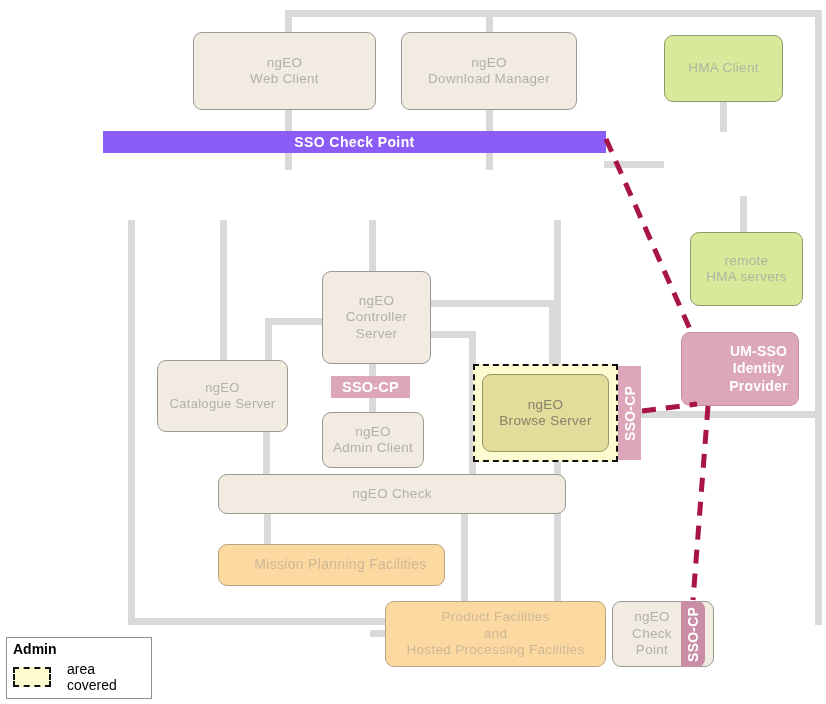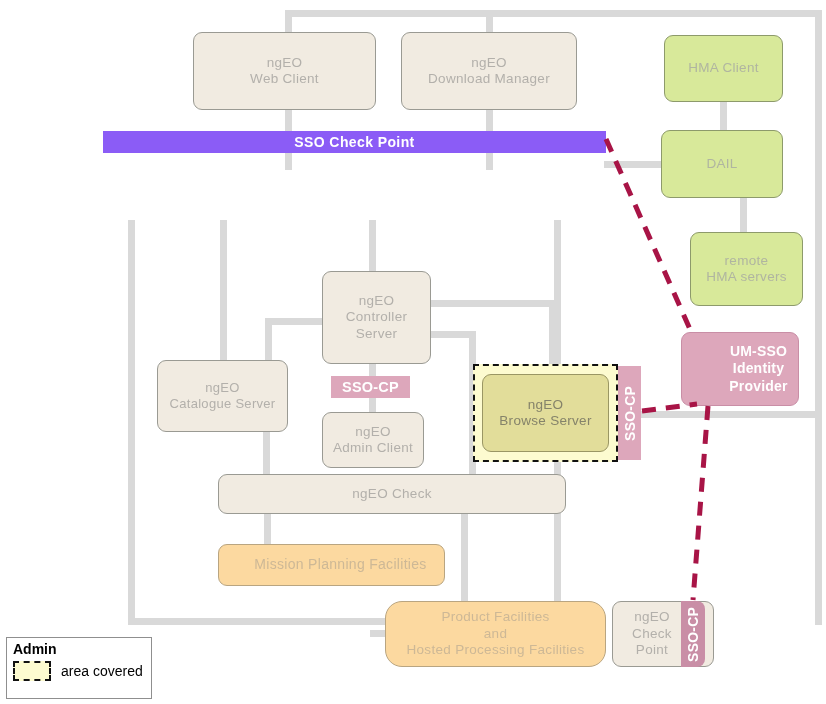--- a/index.html
+++ b/index.html
@@ -50,21 +50,21 @@
   .redlink{position:absolute;z-index:5;overflow:visible;pointer-events:none;}
 
   
   #legend{position:absolute;left:6px;top:637px;width:146px;height:62px;
           border:1.5px solid #8f8f8f;background:#ffffff;z-index:8;
           box-sizing:border-box;padding:4px 6px;}
   #legend .lg-title{font-size:14px;font-weight:bold;color:#000;line-height:1.1;}
   #legend .lg-row{display:flex;align-items:center;margin-top:4px;}
   #legend .lg-swatch{width:38px;height:20px;background:#fdfbd0;
           border:2.5px dashed #111;box-sizing:border-box;flex:0 0 auto;}
-  #legend .lg-label{font-size:14px;color:#000;margin-left:10px;}
+  #legend .lg-label{font-size:14px;color:#000;margin-left:16px;}
 </style>
 </head>
 <body>
 
 <div id="canvas">
 
   <div class="line" style="left:285px;top:10px;width:537px;height:7px;"></div>
 
   <div class="line" style="left:285px;top:10px;width:7px;height:29px;"></div>
 
@@ -111,21 +111,20 @@
   <div class="covered" style="left:473px;top:364px;width:145px;height:98px;"></div>
 
   <div class="node beige" style="left:193px;top:32px;width:183px;height:78px;">ngEO
 Web Client</div>
 
   <div class="node beige" style="left:401px;top:32px;width:176px;height:78px;">ngEO
 Download Manager</div>
 
   <div class="node green" style="left:664px;top:35px;width:119px;height:67px;">HMA Client</div>
 
-  <div class="node green" style="left:661px;top:130px;width:122px;height:68px;">DAIL</div>
 
   <div class="node green" style="left:690px;top:232px;width:113px;height:74px;">remote
 HMA servers</div>
 
   <div class="ssobar" style="left:103px;top:131px;width:503px;height:22px;">SSO Check Point</div>
 
 
   <div class="node beige" style="left:322px;top:271px;width:109px;height:93px;">ngEO
 Controller
 Server</div>
@@ -142,21 +141,21 @@
 Browse Server</div>
 
   <div class="ssocp-vert" style="left:618px;top:366px;width:23px;height:94px;">
     <span>SSO-CP</span>
   </div>
 
   <div class="node beige" style="left:218px;top:474px;width:348px;height:40px;">ngEO Check</div>
 
   <div class="node orange" style="left:218px;top:544px;width:227px;height:42px;font-size:14px;padding-left:18px;">Mission Planning Facilities</div>
 
-  <div class="node orange" style="left:385px;top:601px;width:221px;height:66px;font-size:13.5px;border-radius:17px;">Product Facilities
+  <div class="node orange" style="left:385px;top:601px;width:221px;height:66px;font-size:13.5px;">Product Facilities
 and
 Hosted Processing Facilities</div>
 
   <div class="node beige" style="left:612px;top:601px;width:102px;height:66px;font-size:13.5px;
               padding-right:22px;">ngEO
 Check
 Point</div>
 
   <div class="ssocp-vert-dark" style="left:681px;top:601px;width:24px;height:66px;">
     <span>SSO-CP</span>

